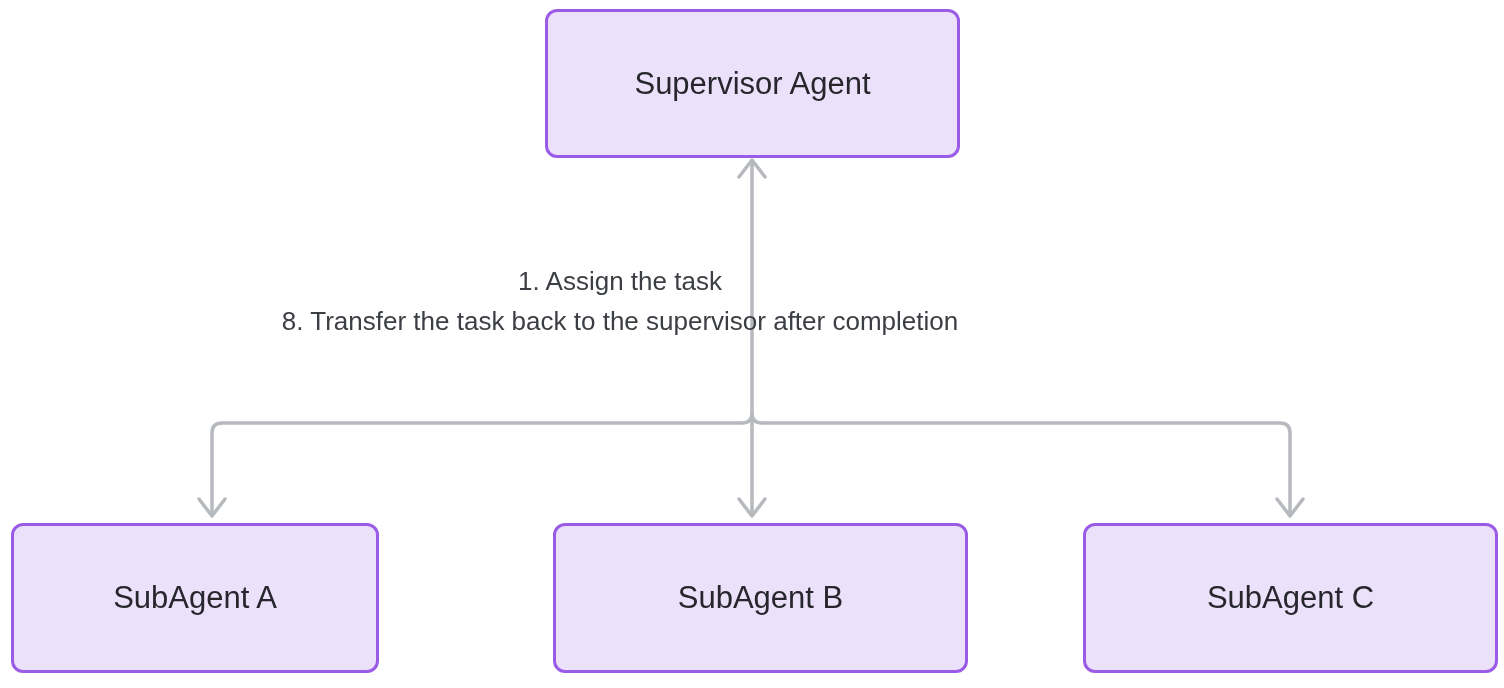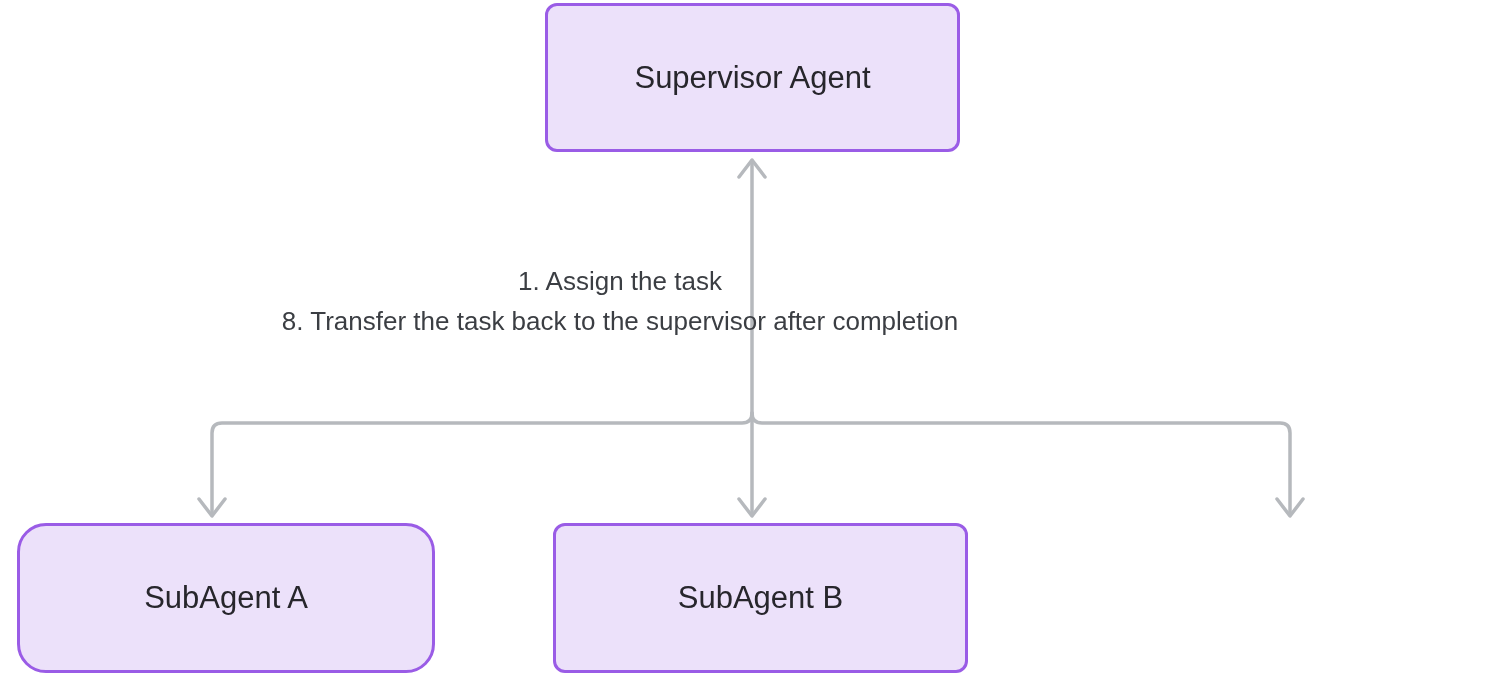--- a/index.html
+++ b/index.html
@@ -18,22 +18,22 @@
   svg.connectors path{fill:none;stroke:var(--connector);stroke-width:3.5;stroke-linecap:round;stroke-linejoin:round;}
   .node{
     position:absolute;
     background:var(--node-fill);
     border:3.5px solid var(--node-border);
     border-radius:12px;
     display:flex;align-items:center;justify-content:center;
     font-size:31px;color:var(--node-text);
     z-index:2;
   }
-  .node-supervisor{left:545px;top:3px;width:415px;height:149px;}
-  .node-sub-a{left:17px;top:523px;width:418px;height:150px;border-radius:29px;}
+  .node-supervisor{left:545px;top:9px;width:415px;height:149px;}
+  .node-sub-a{left:11px;top:523px;width:368px;height:150px;}
   .node-sub-b{left:545px;top:523px;width:415px;height:150px;margin-left:8px;}
   .node-sub-c{left:1083px;top:523px;width:415px;height:150px;}
   .edge-label{
     position:absolute;left:0;top:261px;width:1240px;
     text-align:center;font-size:26px;line-height:40px;
     color:var(--edge-text);z-index:3;
   }
 </style>
 </head>
 <body>
@@ -65,14 +65,17 @@
   </div>
 
   <div class="node node-sub-a">
     <span>SubAgent A</span>
   </div>
 
   <div class="node node-sub-b">
     <span>SubAgent B</span>
   </div>
 
+  <div class="node node-sub-c">
+    <span>SubAgent C</span>
+  </div>
 
 </div>
 
 </body></html>

